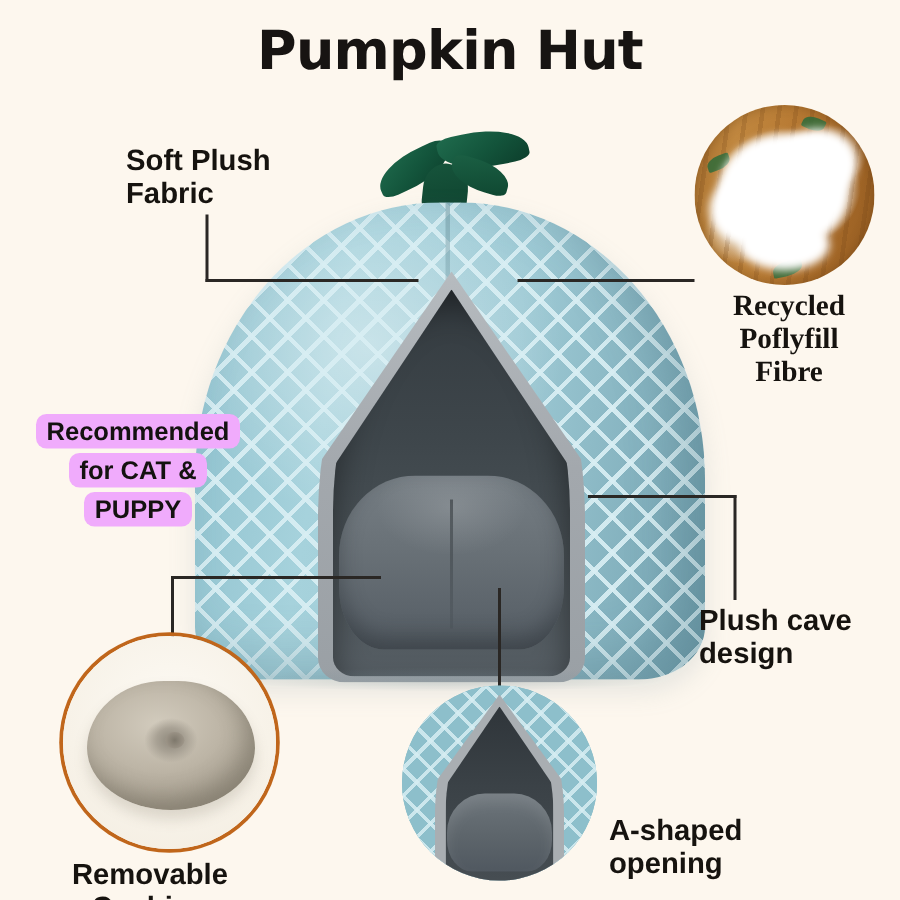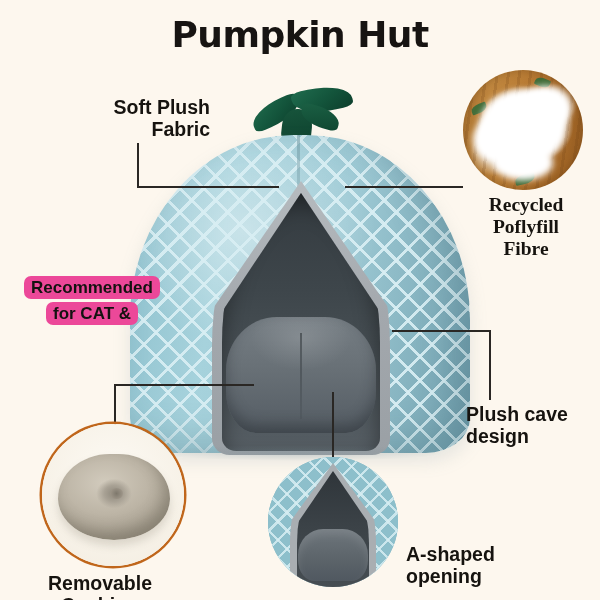--- a/index.html
+++ b/index.html
@@ -36,21 +36,21 @@
   .ln.v{width:2px;}
 
   
   .badge{
     position:absolute;left:16px;top:275px;width:152px;
     text-align:center;
     font-size:17px;font-weight:bold;line-height:1.52;
     color:#141210;
   }
   .badge span{
-    background:#ec4899;
+    background:#f0abfc;
     border-radius:7px;
     padding:2px 7px;
     box-decoration-break:clone;
     text-align:center;
     -webkit-box-decoration-break:clone;
   }
 
   
   .inset{position:absolute;border-radius:50%;overflow:hidden;}
   .inset.ring{box-shadow:0 0 0 2.5px #C0661B;}
@@ -225,34 +225,35 @@
     <div class="cushion-shape"></div>
   </div>
 
   <div class="inset" id="opening-inset">
     <div class="lattice"></div>
     <div class="trim"></div>
     <div class="cave"></div>
     <div class="pad"></div>
   </div>
 
-  <div class="label" style="left:84px;top:96px;width:126px;text-align:right;">Soft Plush
+  <div class="label" style="left:84px;top:96px;width:126px;text-align:left;">Soft Plush
 Fabric</div>
 
   <div class="label" style="left:463px;top:194px;width:126px;text-align:center;font-family:Liberation Serif, serif;">Recycled
 Poflyfill
 Fibre</div>
 
   <div class="label" style="left:466px;top:403px;width:124px;text-align:left;">Plush cave
 design</div>
 
   <div class="label" style="left:406px;top:509px;width:150px;text-align:left;margin-top:34px;">A-shaped
 opening</div>
 
   <div class="label" style="left:19px;top:533px;width:162px;text-align:center;margin-top:39px;">Removable
 Cushion</div>
 
   <div class="badge">
     <span>Recommended</span><br>
     <span>for CAT &amp;</span><br>
+    <span>PUPPY</span>
   </div>
 
 </div>
 
 </body></html>

